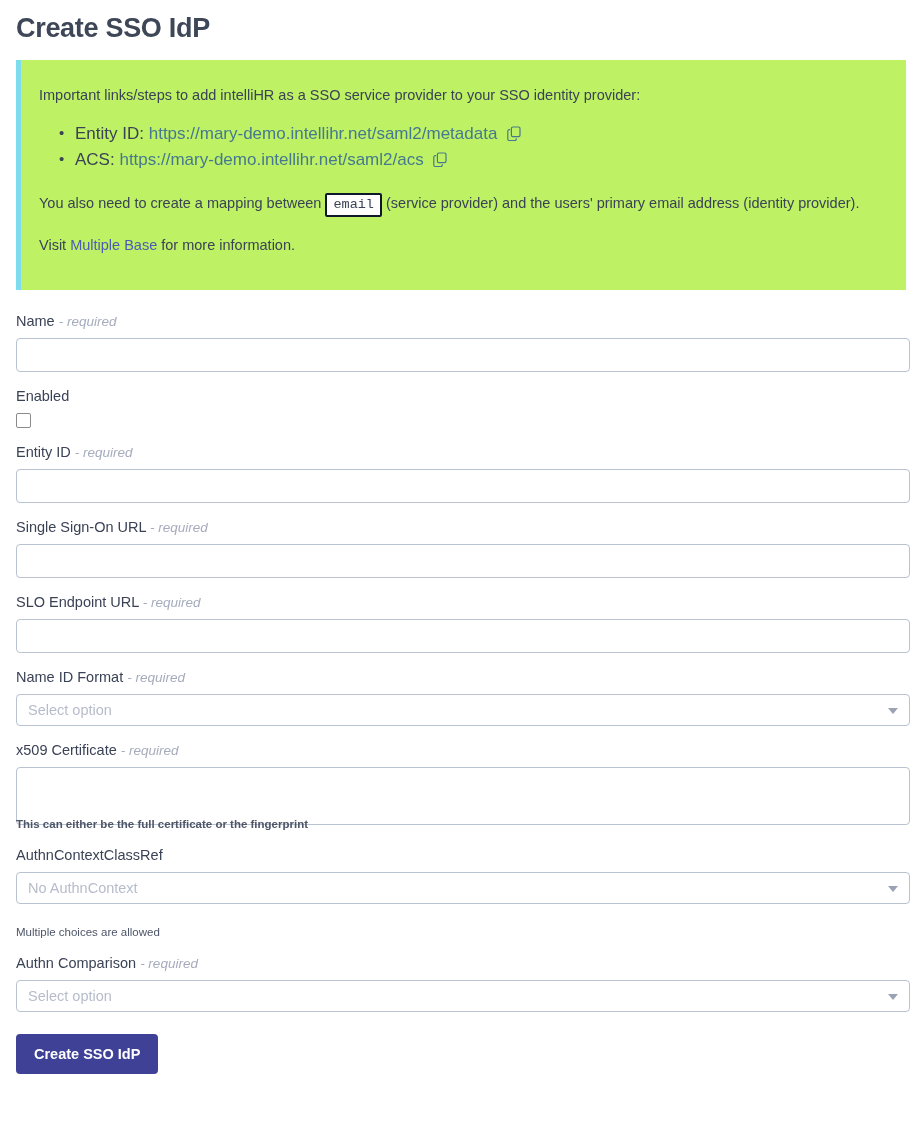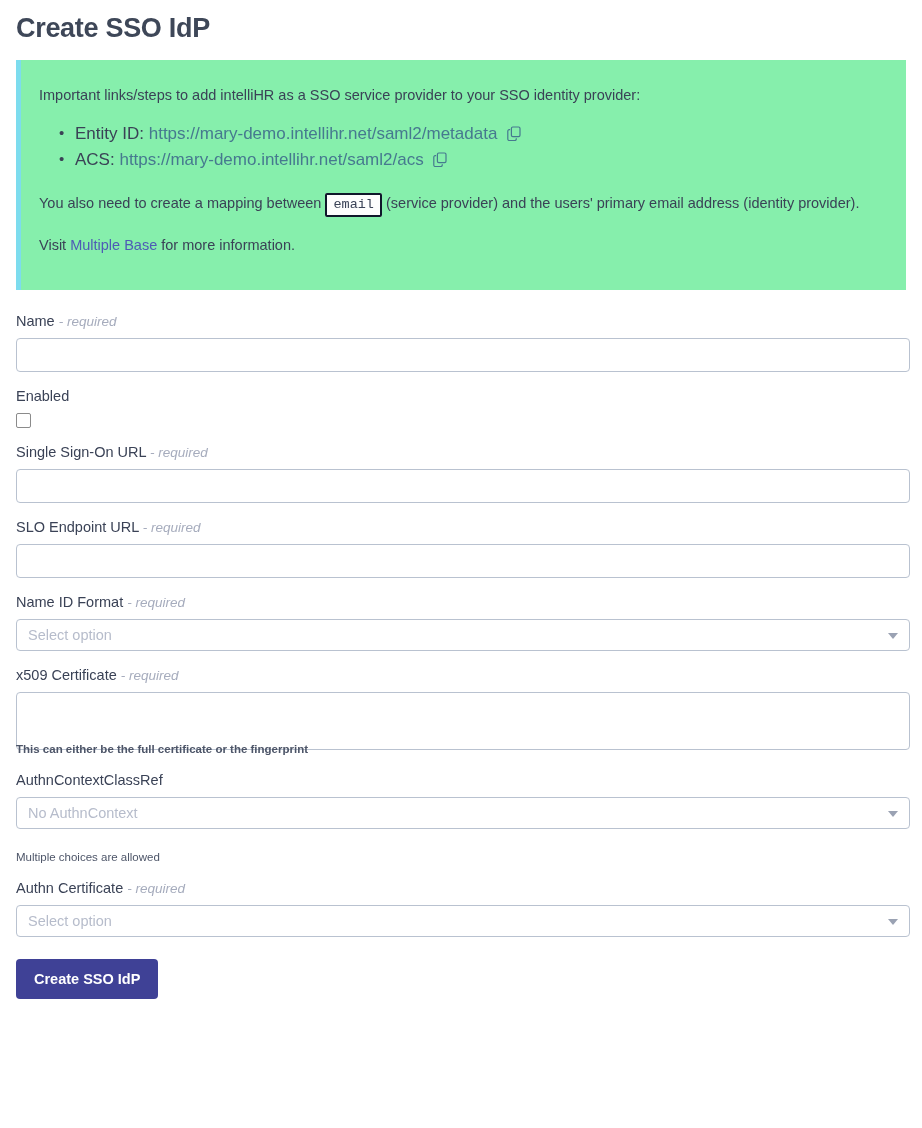--- a/index.html
+++ b/index.html
@@ -29,21 +29,21 @@
     letter-spacing: -0.3px;
     margin: 0;
     padding-top: 11px;
     padding-bottom: 0;
     line-height: 34px;
   }
 
   
   .info-banner {
     margin-top: 15px;
-    background: #86efac;
+    background: #bef264;
     border-left: 5px solid #7ddcee;
     padding: 18px 20px 22px 18px;
     height: 230px;
   }
   .banner-p {
     font-size: 14.5px;
     line-height: 20px;
     color: #3a4256;
     margin: 7px 0 0 0;
   }
@@ -280,20 +280,27 @@
         <span class="required-tag">- required</span>
       </label>
       <input class="text-input" type="text" value="" style="">
     </div>
 
     <div class="field">
       <label class="field-label">Enabled</label>
       <span class="checkbox"></span>
     </div>
 
+    <div class="field">
+      <label class="field-label">
+        <span>Entity ID</span>
+        <span class="required-tag">- required</span>
+      </label>
+      <input class="text-input" type="text" value="" style="">
+    </div>
 
     <div class="field">
       <label class="field-label">
         <span>Single Sign-On URL</span>
         <span class="required-tag">- required</span>
       </label>
       <input class="text-input" type="text" value="" style="">
     </div>
 
     <div class="field">
@@ -332,21 +339,21 @@
         <div class="select-box">
           <span>No AuthnContext</span>
         </div>
         <span class="select-caret"></span>
       </div>
       <div class="help-text normal">Multiple choices are allowed</div>
     </div>
 
     <div class="field">
       <label class="field-label">
-        <span>Authn Certificate</span>
+        <span>Authn Comparison</span>
         <span class="required-tag">- required</span>
       </label>
       <div class="select-wrap">
         <div class="select-box">
           <span>Select option</span>
         </div>
         <span class="select-caret"></span>
       </div>
     </div>
 

